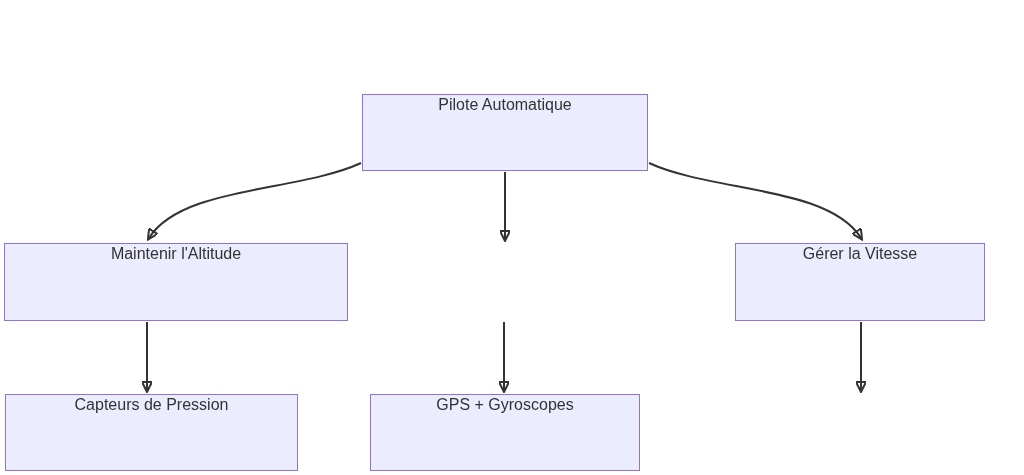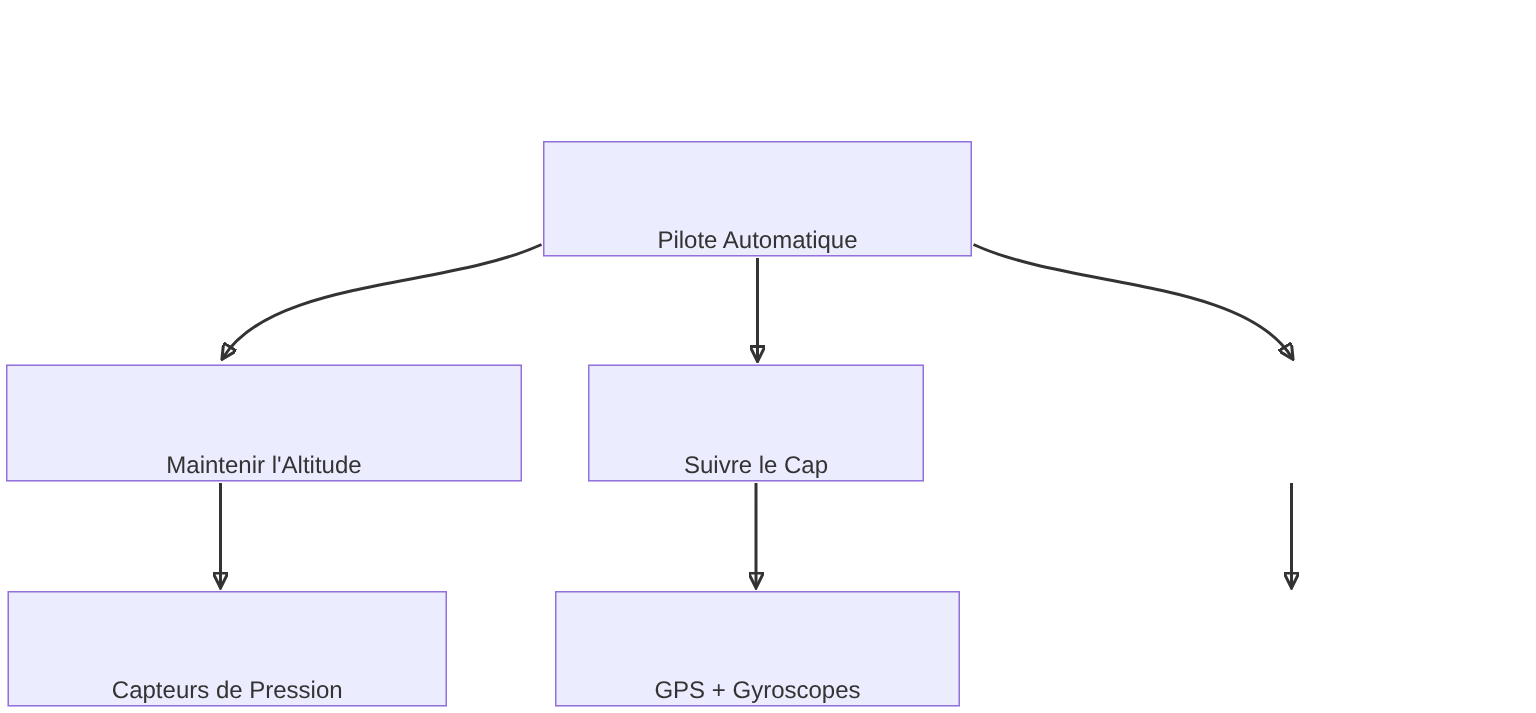--- a/index.html
+++ b/index.html
@@ -29,21 +29,21 @@
     stroke-width: 2px;
   }
   .node {
     position: absolute;
     box-sizing: border-box;
     background: #ECECFF;
     border: 1.5px solid #9370DB;
     color: #333333;
     font-size: 16px;
     display: flex;
-    align-items: flex-end;
+    align-items: flex-start;
     justify-content: center;
     text-align: center;
     line-height: 1.2;
   }
   
   .n-pilote       { left: 362px; top:  94px; width: 286px; height: 77px; }
   .n-altitude     { left:   4px; top: 243px; width: 344px; height: 78px; }
   .n-cap          { left: 392px; top: 243px; width: 224px; height: 78px; }
   .n-vitesse      { left: 735px; top: 243px; width: 250px; height: 78px; }
   .n-capteurs     { left:   5px; top: 394px; width: 293px; height: 77px; }
@@ -68,22 +68,22 @@
     <path d="M504,322 L504,390" marker-end="url(#arrowhead)"></path>
     <path d="M861,322 L861,390" marker-end="url(#arrowhead)"></path>
   </svg>
 
   <div class="node n-pilote">
     <span>Pilote Automatique</span>
   </div>
   <div class="node n-altitude">
     <span>Maintenir l'Altitude</span>
   </div>
-  <div class="node n-cap">
-    <span>Suivre le Cap</span>
+  <div class="node n-vitesse">
+    <span>Gérer la Vitesse</span>
   </div>
   <div class="node n-capteurs">
     <span>Capteurs de Pression</span>
   </div>
   <div class="node n-gps">
     <span>GPS + Gyroscopes</span>
   </div>
 
 </div>
 

